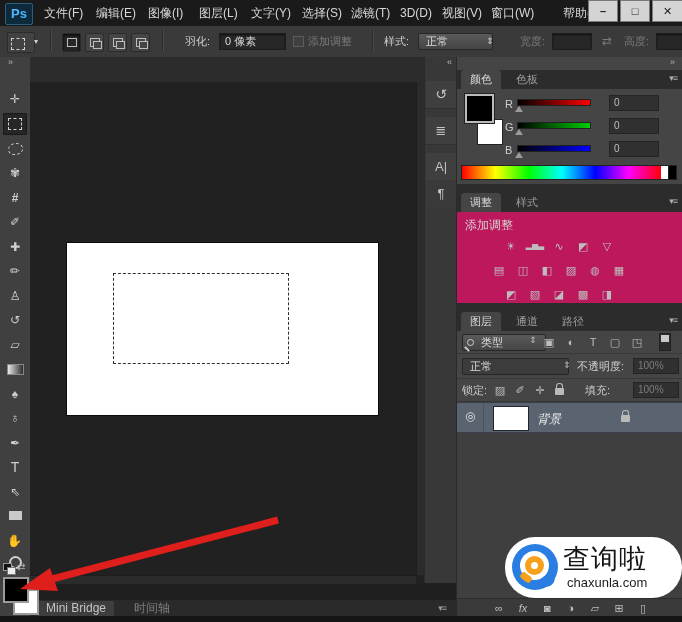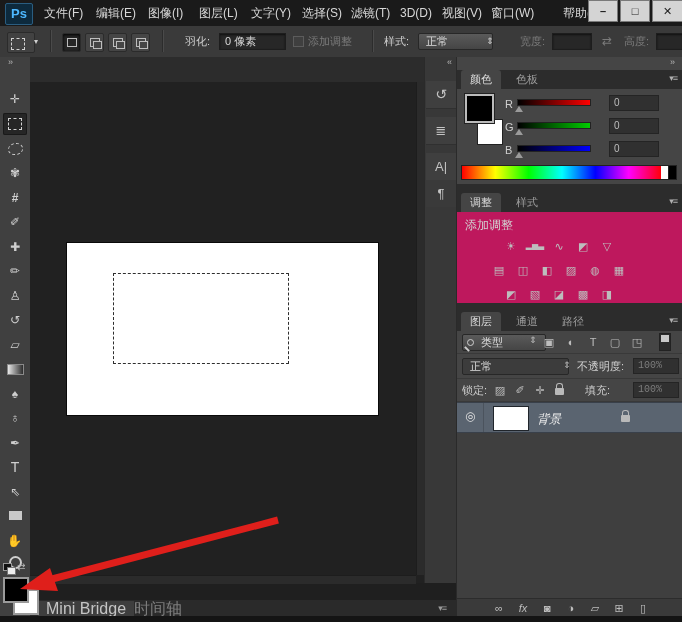--- a/index.html
+++ b/index.html
@@ -48,38 +48,38 @@
   .canvas{left:30px;top:82px;width:394px;height:501px;background:#212121;}
   .docwhite{left:37px;top:161px;width:311px;height:172px;background:#fff;box-shadow:0 0 0 1px #0a0a0a;}
   .selrect{left:46px;top:30px;width:174px;height:89px;border:1px dashed #2e2e2e;}
   .scroll-v{left:416px;top:82px;width:8px;height:493px;background:#2b2b2b;border-left:1px solid #1d1d1d;}
   .scroll-h{left:30px;top:575px;width:386px;height:8px;background:#2b2b2b;border-top:1px solid #1d1d1d;}
   
   .statusbar{left:30px;top:583px;width:426px;height:17px;background:#3a3a3a;border-top:1px solid #262626;}
   .docinfobox{left:128px;top:2px;width:258px;height:12px;background:#2e2e2e;border:1px solid #242424;
               text-align:center;line-height:12px;color:#c4c4c4;font-size:10px;}
   .btabs{left:30px;top:600px;width:426px;height:16px;background:#2a2a2a;}
-  .btab{top:1px;height:15px;padding:0 8px;line-height:15px;font-size:16px;}
+  .btab{top:1px;height:15px;padding:0 8px;line-height:15px;font-size:12px;}
   
   .strip{left:424px;top:57px;width:32px;height:526px;background:#383838;border-left:1px solid #2a2a2a;}
   .stripbtn{left:1px;width:30px;height:27px;text-align:center;line-height:27px;font-size:13px;color:#c4c4c4;
             background:#3f3f3f;border-bottom:1px solid #303030;}
   
   .dock{left:456px;top:57px;width:226px;height:559px;background:#454545;border-left:1px solid #2a2a2a;}
   .tabstrip{left:0;width:226px;height:19px;background:#2c2c2c;}
   .ptab{top:0;height:19px;line-height:19px;padding:0 9px;font-size:11px;color:#9d9d9d;}
   .ptab.act{background:#454545;color:#dadada;border-radius:3px 3px 0 0;}
   .pmenu{top:3px;right:6px;color:#b0b0b0;font-size:9px;letter-spacing:-1px;}
   .valbox{background:#303030;border:1px solid #242424;color:#bdbdbd;font-size:10px;line-height:14px;padding:0 4px;}
   .track{height:5px;border:1px solid #222;}
   .thumb{width:0;height:0;border-left:4px solid transparent;border-right:4px solid transparent;border-bottom:6px solid #9a9a9a;}
   .spectrum{background:linear-gradient(to right,#f00,#ff0,#0f0,#0ff,#00f,#f0f,#f00);border:1px solid #222;}
   .ai{width:20px;height:16px;text-align:center;line-height:16px;font-size:11px;color:#bdbdbd;}
   .lrow{left:0;width:226px;background:#454545;border-bottom:1px solid #393939;}
-  .gray{color:#7d7d7d;font-family:Liberation Mono, monospace;}
+  .gray{color:#7d7d7d;}
   .layerrow{left:0;top:402px;width:226px;height:29px;background:#5a6470;border-top:1px solid #39404a;border-bottom:1px solid #39404a;}
   .padlock{display:inline-block;position:relative;width:9px;height:7px;background:#b9b9b9;border-radius:1px;vertical-align:middle;}
   .padlock::before{content:"";position:absolute;top:-5px;left:1px;width:5px;height:4px;border:1.5px solid #b9b9b9;border-bottom:none;border-radius:3px 3px 0 0;}
   .toggle{width:10px;height:16px;background:#2c2c2c;border:1px solid #222;}
   .knob{width:8px;height:7px;background:#c9c9c9;margin:1px;}
   
   .wm{left:505px;top:537px;width:177px;height:61px;background:#fff;border-radius:30px;z-index:8;}
   .wm-ring{position:absolute;left:7px;top:7px;width:46px;height:46px;border-radius:50%;background:#2a7de1;}
   .wm-ring .inner{position:absolute;left:8px;top:7px;width:29px;height:29px;border-radius:50%;background:#fff;}
   .wm-ring .oring{position:absolute;left:13px;top:12px;width:19px;height:19px;border-radius:50%;border:6px solid #f7a11a;box-sizing:border-box;background:#fff;}
@@ -308,19 +308,29 @@
       <div class="abs ai" style="left:80px;top:1px">◙</div>
       <div class="abs ai" style="left:104px;top:1px">◑</div>
       <div class="abs ai" style="left:128px;top:1px">▱</div>
       <div class="abs ai" style="left:152px;top:1px">⊞</div>
       <div class="abs ai" style="left:176px;top:1px">▯</div>
     </div>
   </div>
 
   <div class="abs bottombar"></div>
 
+  <div class="abs wm">
+    <div class="wm-ring">
+      <div class="inner"></div>
+      <div class="oring"></div>
+      <div class="handle"></div>
+      <div class="tail"></div>
+    </div>
+    <div class="wm-title">查询啦</div>
+    <div class="wm-url">chaxunla.com</div>
+  </div>
 
   <svg class="abs" style="left:0;top:0;z-index:9;pointer-events:none" width="682" height="622">
     <line x1="278" y1="520" x2="52" y2="579" stroke="#df1f1b" stroke-width="7"></line>
     <polygon points="20,589 50,568 58,591" fill="#df1f1b"></polygon>
   </svg>
 
 </div>
 
 </body></html>

